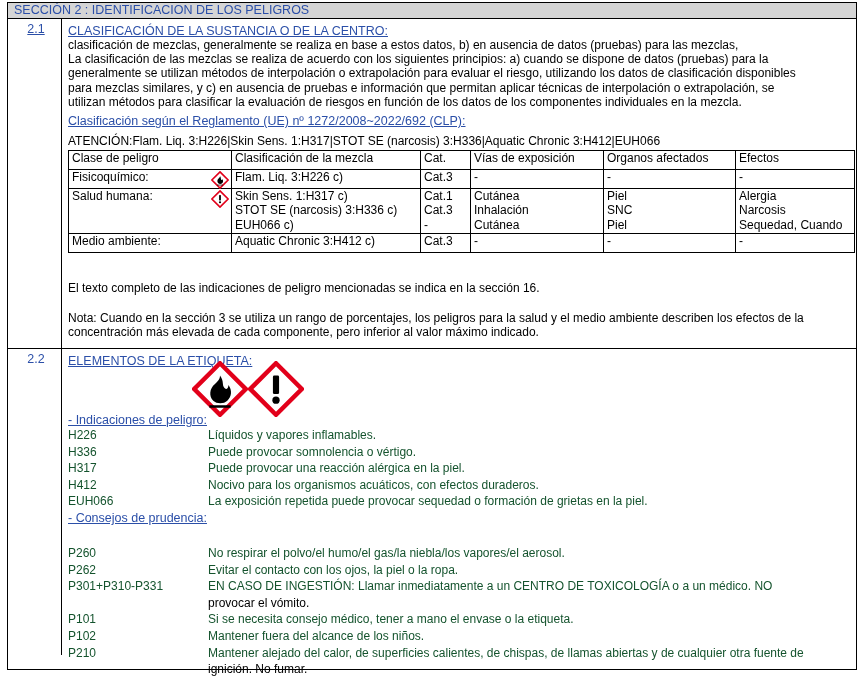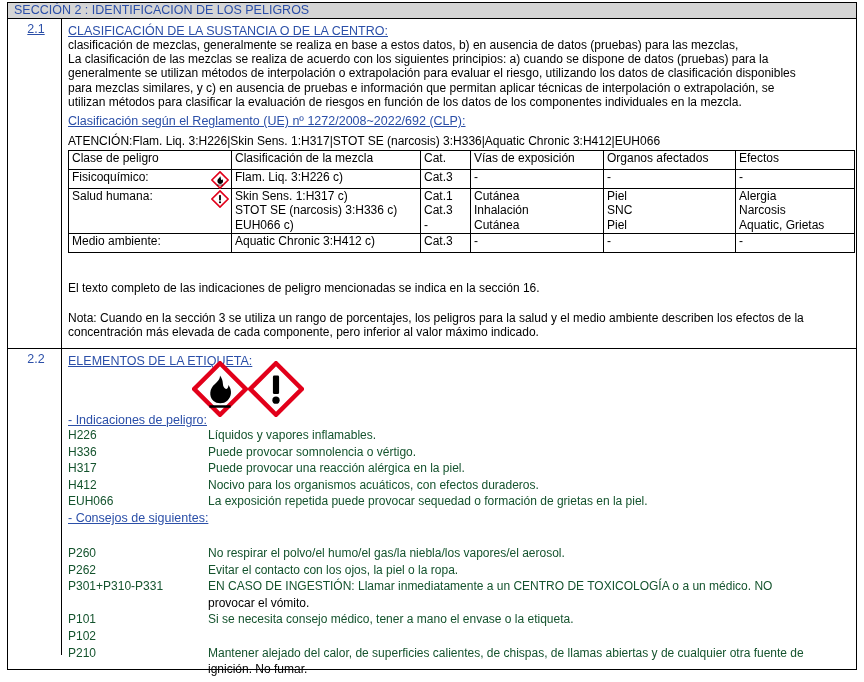--- a/index.html
+++ b/index.html
@@ -280,21 +280,21 @@
             <div class="cell-lines">
               <div>Piel</div>
               <div>SNC</div>
               <div>Piel</div>
             </div>
           </td>
           <td>
             <div class="cell-lines">
               <div>Alergia</div>
               <div>Narcosis</div>
-              <div>Aquatic, Grietas</div>
+              <div>Sequedad, Cuando</div>
             </div>
           </td>
         </tr>
 
         <tr>
           <td class="pic-cell">
             <span>Medio ambiente:</span>
           </td>
           <td>
             <div class="cell-lines">
@@ -378,21 +378,21 @@
       <span class="phrase-code">H412</span>
       <span class="phrase-text">Nocivo para los organismos acuáticos, con efectos duraderos.</span>
     </div>
     <div class="phrase-row">
       <span class="phrase-code">EUH066</span>
       <span class="phrase-text">La exposición repetida puede provocar sequedad o formación de grietas en la piel.</span>
     </div>
   </div>
 
   <div class="content" style="top:508px;">
-    <span class="hdr-link">- Consejos de siguientes:</span>
+    <span class="hdr-link">- Consejos de prudencia:</span>
   </div>
 
   <div class="content" style="top:526px;margin-top:20px;">
     <div class="phrase-row">
       <span class="phrase-code">P260</span>
       <span class="phrase-text">No respirar el polvo/el humo/el gas/la niebla/los vapores/el aerosol.</span>
     </div>
     <div class="phrase-row">
       <span class="phrase-code">P262</span>
       <span class="phrase-text">Evitar el contacto con los ojos, la piel o la ropa.</span>
@@ -401,20 +401,21 @@
       <span class="phrase-code">P301+P310-P331</span>
       <span class="phrase-text">EN CASO DE INGESTIÓN: Llamar inmediatamente a un CENTRO DE TOXICOLOGÍA o a un médico. NO</span>
     </div>
     <div class="phrase-cont">provocar el vómito.</div>
     <div class="phrase-row">
       <span class="phrase-code">P101</span>
       <span class="phrase-text">Si se necesita consejo médico, tener a mano el envase o la etiqueta.</span>
     </div>
     <div class="phrase-row">
       <span class="phrase-code">P102</span>
+      <span class="phrase-text">Mantener fuera del alcance de los niños.</span>
     </div>
     <div class="phrase-row">
       <span class="phrase-code">P210</span>
       <span class="phrase-text">Mantener alejado del calor, de superficies calientes, de chispas, de llamas abiertas y de cualquier otra fuente de</span>
     </div>
     <div class="phrase-cont">ignición. No fumar.</div>
   </div>
 
 </div>
 

